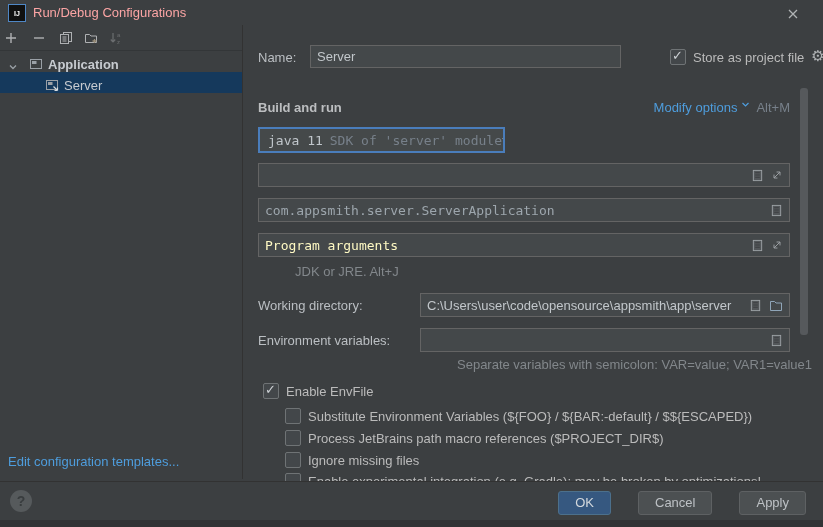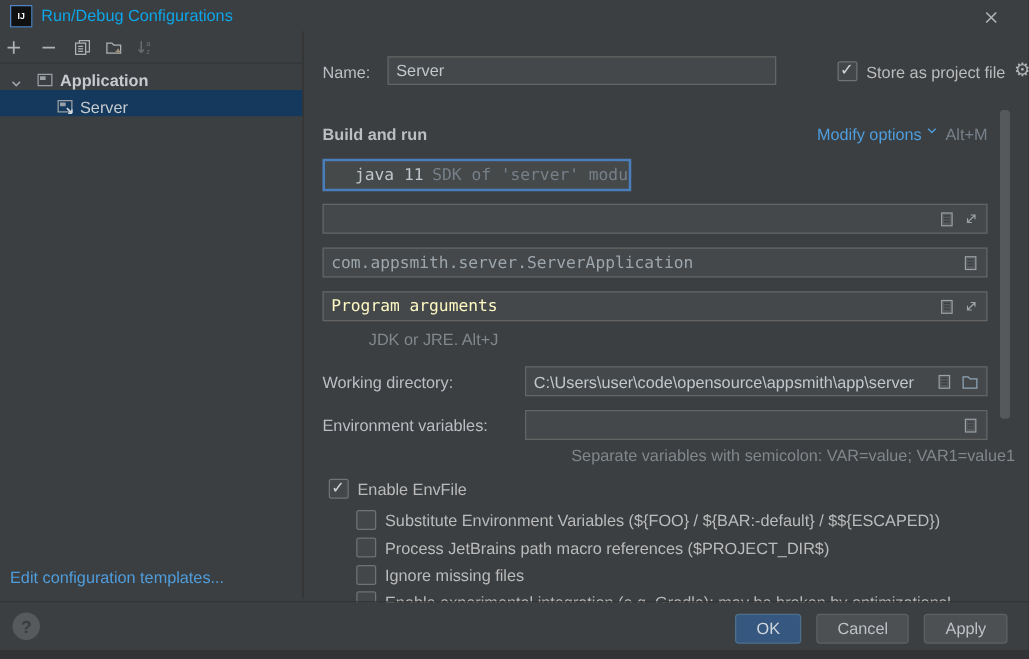--- a/index.html
+++ b/index.html
@@ -3,57 +3,57 @@
 <meta charset="utf-8">
 <style>
   html,body{margin:0;padding:0;background:#2b2b2b;}
   #root{position:relative;width:823px;height:527px;background:#3c3f41;overflow:hidden;
         font-family:"Liberation Sans",sans-serif;font-size:13px;color:#bbbbbb;}
   .abs{position:absolute;}
   
   .titlebar{left:0;top:0;width:823px;height:25px;}
   .logo{left:8px;top:4px;width:16px;height:16px;background:#101010;border:1px solid #4f87c5;
         color:#ffffff;font-size:7px;font-weight:bold;display:flex;align-items:center;justify-content:center;}
-  .wtitle{left:33px;top:5px;color:#0ea5e9;text-align:center;}
+  .wtitle{left:33px;top:5px;color:#fca5a5;text-align:center;}
   .closebtn{left:784px;top:5px;width:18px;height:18px;display:flex;align-items:center;justify-content:center;cursor:default;}
   
   .sb-toolbar{left:0;top:25px;width:242px;height:25px;border-bottom:1px solid #333638;display:flex;align-items:center;}
   .tbicon{width:16px;height:16px;display:flex;align-items:center;justify-content:center;}
   .tree-row{height:21px;display:flex;align-items:flex-end;}
   .sel{background:#15395c;}
   .treelabel{margin-left:4px;color:#c7cbd0;}
   .editlink{left:8px;top:454px;color:#4e9ddd;cursor:pointer;}
   .vdiv{left:242px;top:25px;width:1px;height:454px;background:#323232;}
   
   .field{background:#44484a;border:1px solid #646464;box-sizing:border-box;display:flex;
          align-items:center;padding:0 6px;color:#c2c7cb;overflow:hidden;white-space:nowrap;}
   .mono{font-family:"DejaVu Sans Mono","Liberation Mono",monospace;font-size:13px;}
   .dim{color:#9da6ad;}
   .dimmer{color:#77808a;}
   .placeholder{color:#fef9c3;}
   .ficons{margin-left:auto;display:flex;gap:7px;align-items:center;}
   .combo{background:#45494a;border:1px solid #646464;box-sizing:border-box;display:flex;
-         align-items:center;padding:0 24px;overflow:hidden;white-space:nowrap;}
+         align-items:center;padding:0 8px;overflow:hidden;white-space:nowrap;}
   .combo.focus{border:2px solid #4a7dbb;}
   .arr{margin-left:auto;width:0;height:0;border-left:4px solid transparent;border-right:4px solid transparent;
        border-top:5px solid #a7abae;}
   .hint{color:#82878b;margin-left:37px;}
   .label{color:#bbbfc3;}
   
   .cb{width:14px;height:14px;border:1px solid #6f7375;background:#43474a;border-radius:2px;
       display:inline-block;position:relative;flex:0 0 auto;}
   .cb.checked::after{content:"\2713";position:absolute;left:1px;top:-2px;font-size:13px;color:#cdd1d5;}
   .cbrow{display:flex;align-items:center;gap:7px;white-space:nowrap;}
   
   .footer{left:0;top:482px;width:823px;height:38px;background:#3c3f41;z-index:5;}
   .hline{left:0;top:481px;width:823px;height:1px;background:#323232;z-index:5;}
   .btn{height:24px;line-height:22px;padding:0 16px;background:#4c5052;border:1px solid #5e6163;
        border-radius:3px;color:#bdc1c5;display:inline-block;box-sizing:border-box;cursor:default;}
   .btn.primary{background:#365880;border-color:#4c708c;color:#d3d8dc;}
-  .btnrow{right:17px;top:9px;display:flex;gap:12px;position:absolute;}
+  .btnrow{right:17px;top:9px;display:flex;gap:27px;position:absolute;}
   .help{left:10px;top:8px;width:22px;height:22px;border-radius:50%;background:#565a5c;color:#383c3e;
         font-weight:bold;font-size:14px;display:flex;align-items:center;justify-content:center;position:absolute;}
   .bottomstrip{left:0;top:520px;width:823px;height:7px;background:#313335;z-index:6;}
   .scrollthumb{left:800px;top:88px;width:8px;height:247px;background:#56595c;border-radius:3px;z-index:2;}
   svg{display:block;}
   .gear{font-family:"DejaVu Sans",sans-serif;font-size:15px;color:#b0b3b5;line-height:15px;}
   .gear-caret{font-size:7px;color:#b0b3b5;margin-left:-2px;margin-top:8px;}
 </style>
 </head>
 <body>

